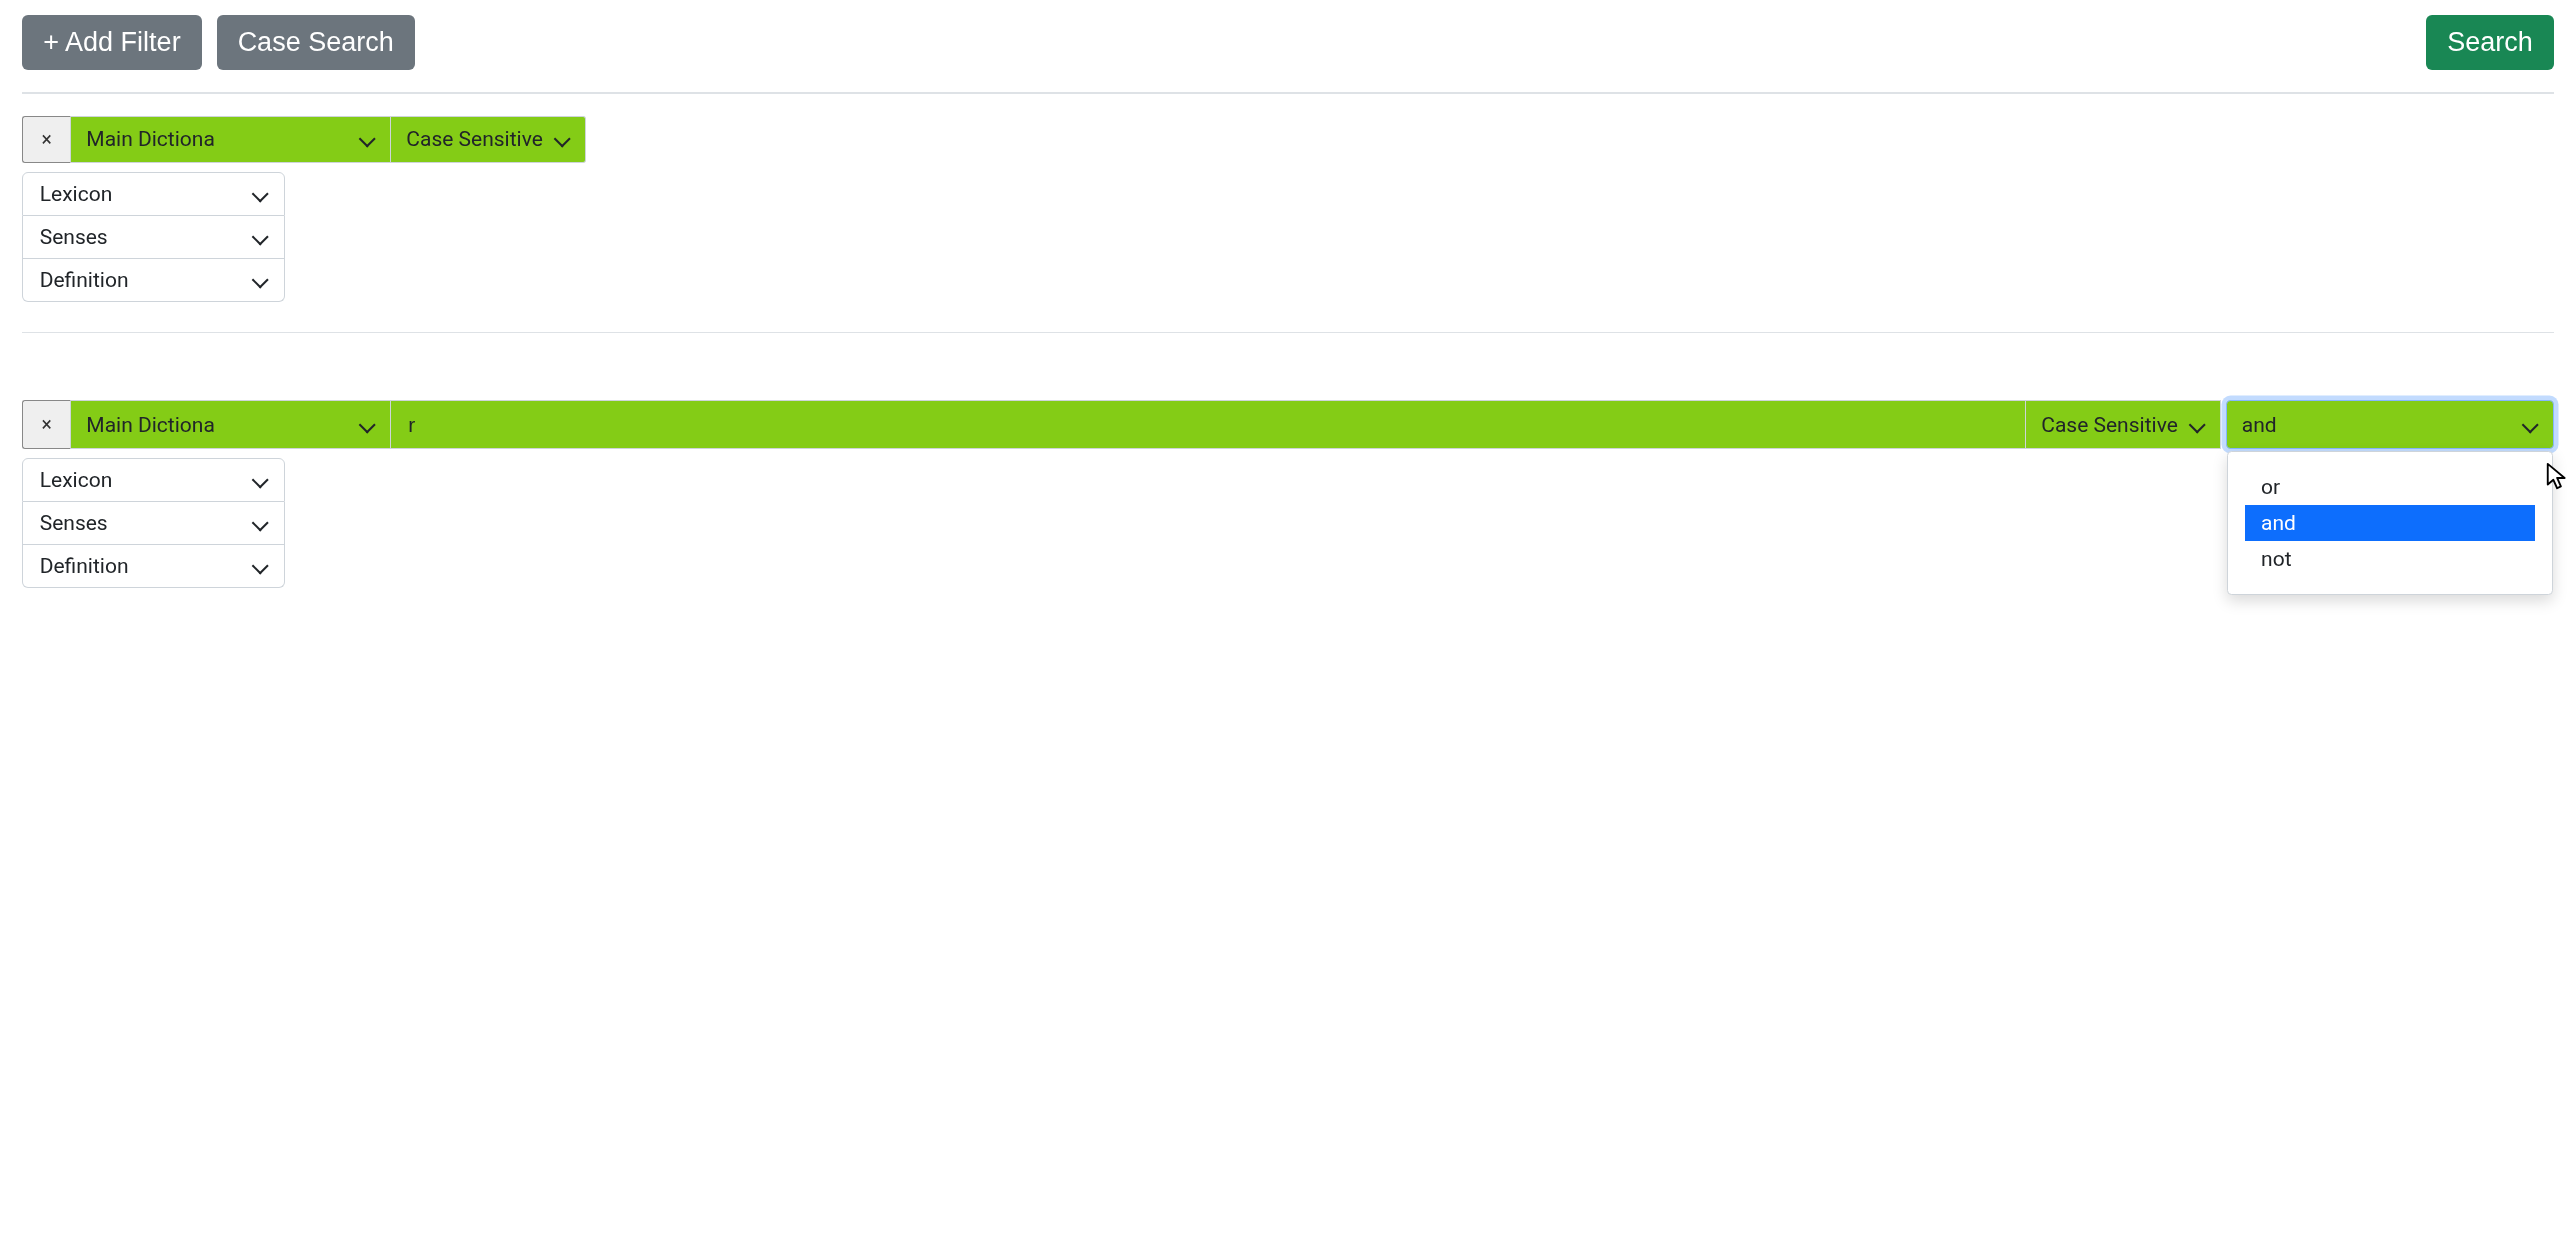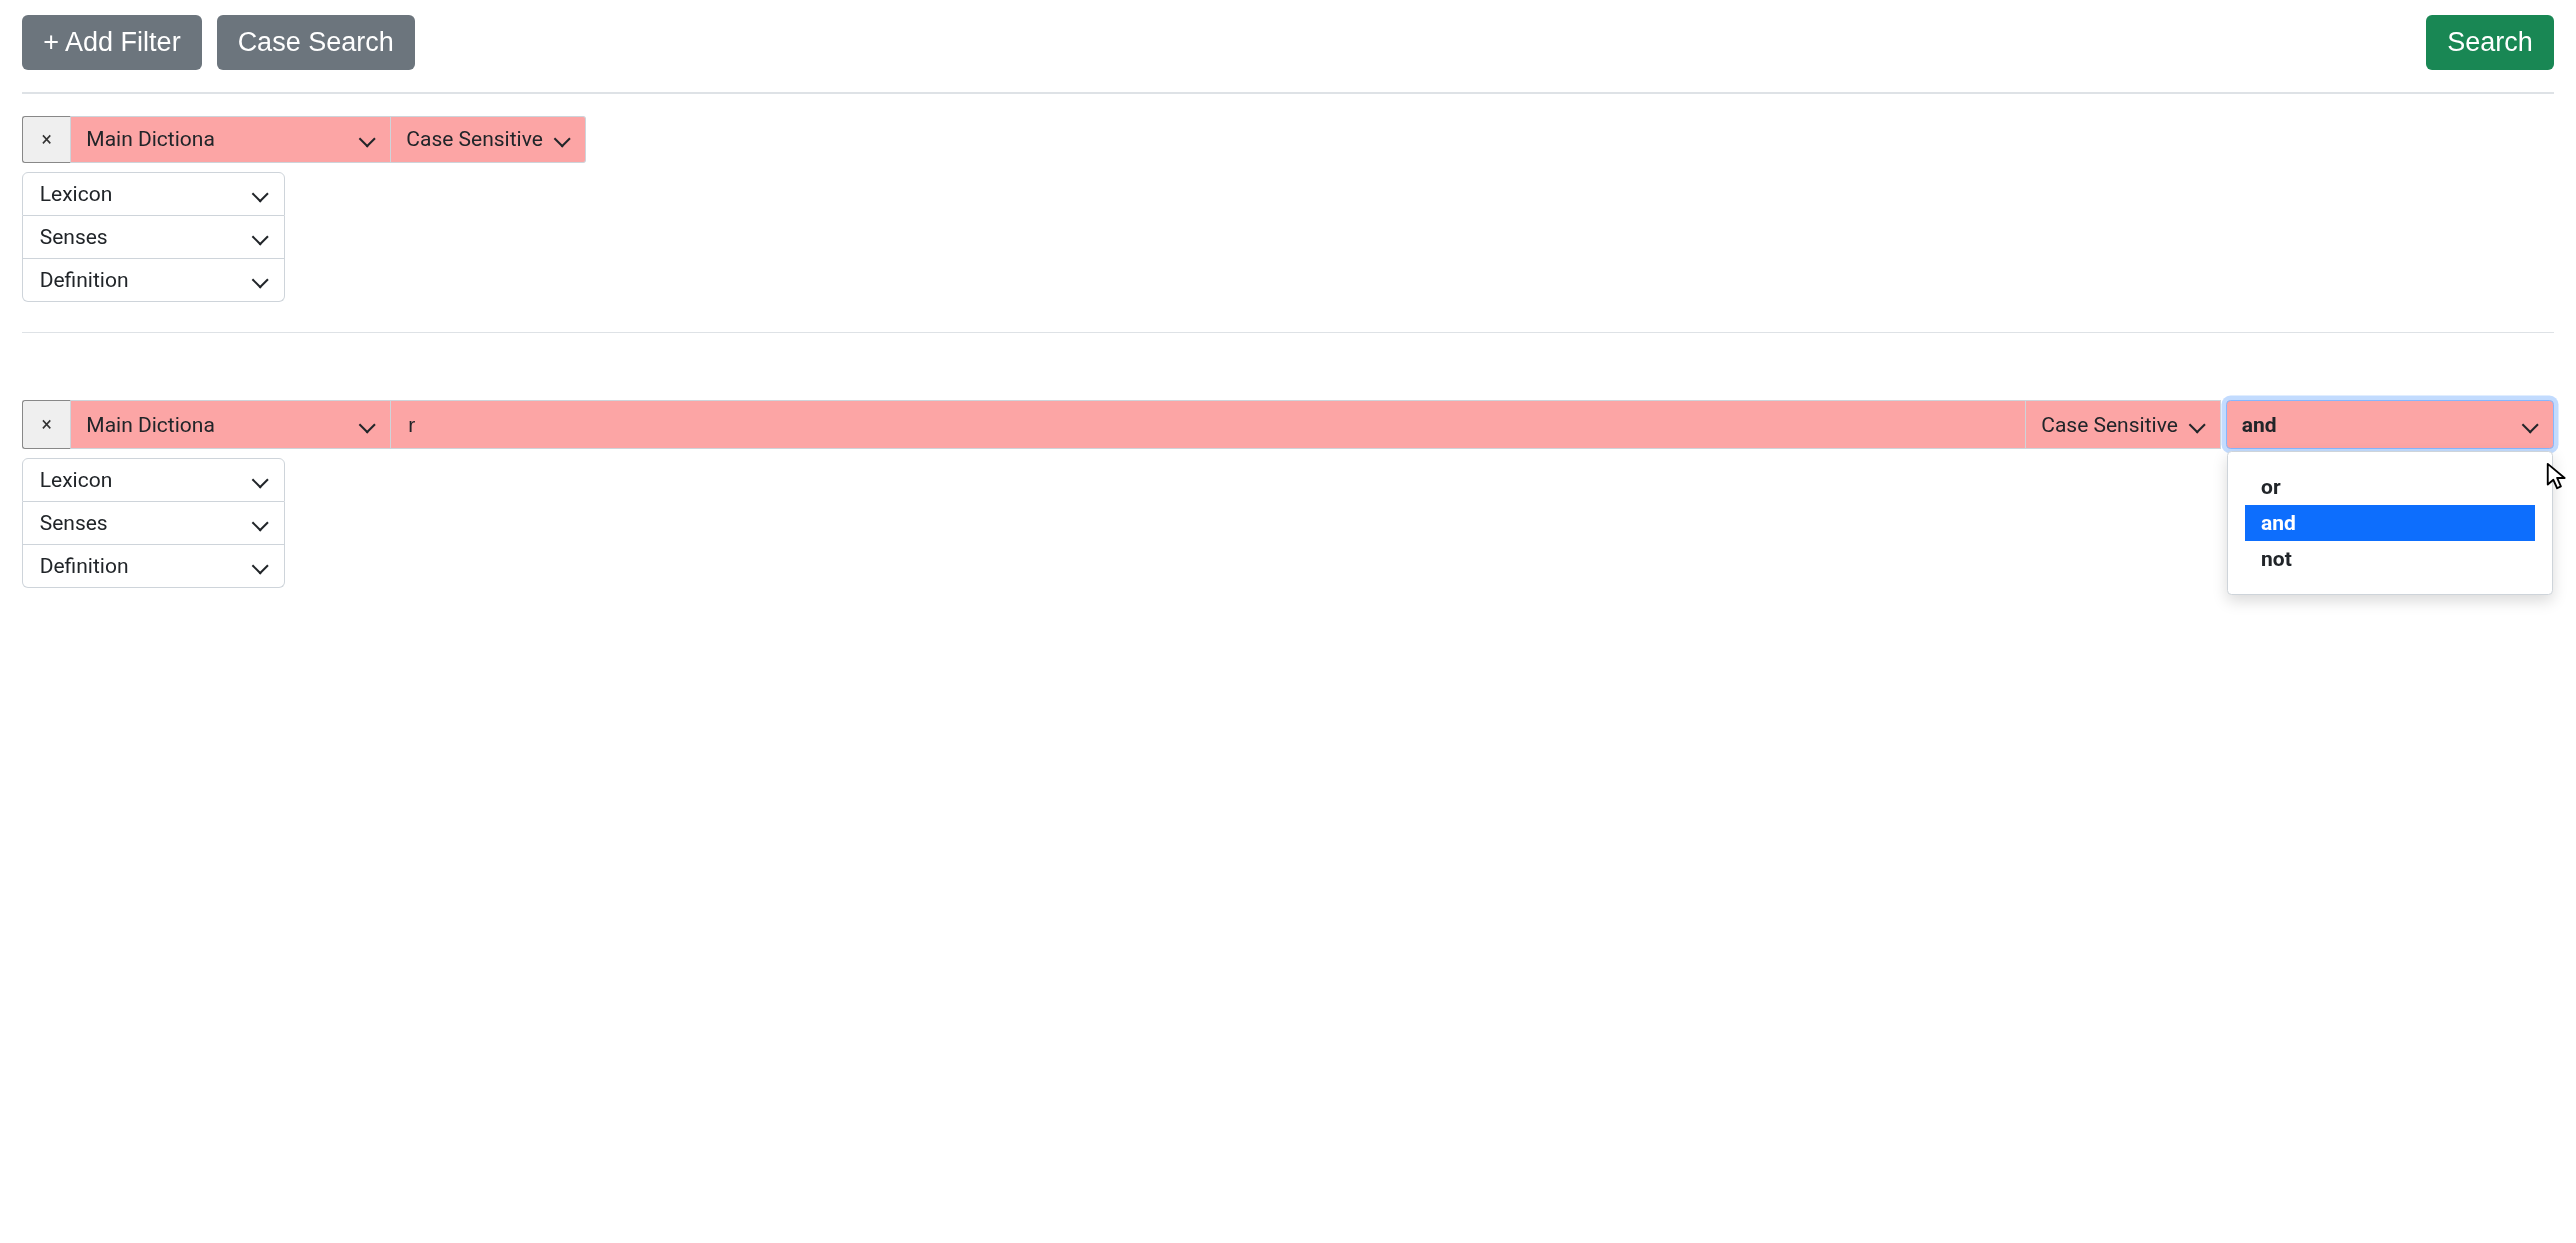--- a/index.html
+++ b/index.html
@@ -77,21 +77,21 @@
     display:flex;align-items:center;justify-content:center;
     font-size:19.4px;
     color:#333;
     border-radius:3px 0 0 3px;
     cursor:pointer;
   }
   .seg{
     border:0.7px solid var(--border);
     display:flex;align-items:center;
     padding:10.4px 15px;
-    background:#fca5a5;
+    background:#84cc16;
     font-size:21px;
     white-space:nowrap;
   }
   .seg-select{
     justify-content:space-between;
     gap:15px;
     cursor:pointer;
   }
   .seg-field{
     flex:0 0 320px;
@@ -126,21 +126,20 @@
     gap:21px;
   }
   .seg:last-child{border-radius:0 3px 3px 0;}
 
   .seg-op.focus-open{
     border:0.7px solid var(--focus-ring);
     box-shadow:0 0 0 4.5px var(--focus-shadow);
     border-radius:4.5px;
     margin-left:4.5px;
     z-index:5;
-    font-weight:bold;
   }
 
   
   .op-menu{
     position:absolute;
     top:calc(100% + 3px);
     left:0;right:0;
     background:#fff;
     border:0.7px solid var(--border);
     border-radius:4.5px;

